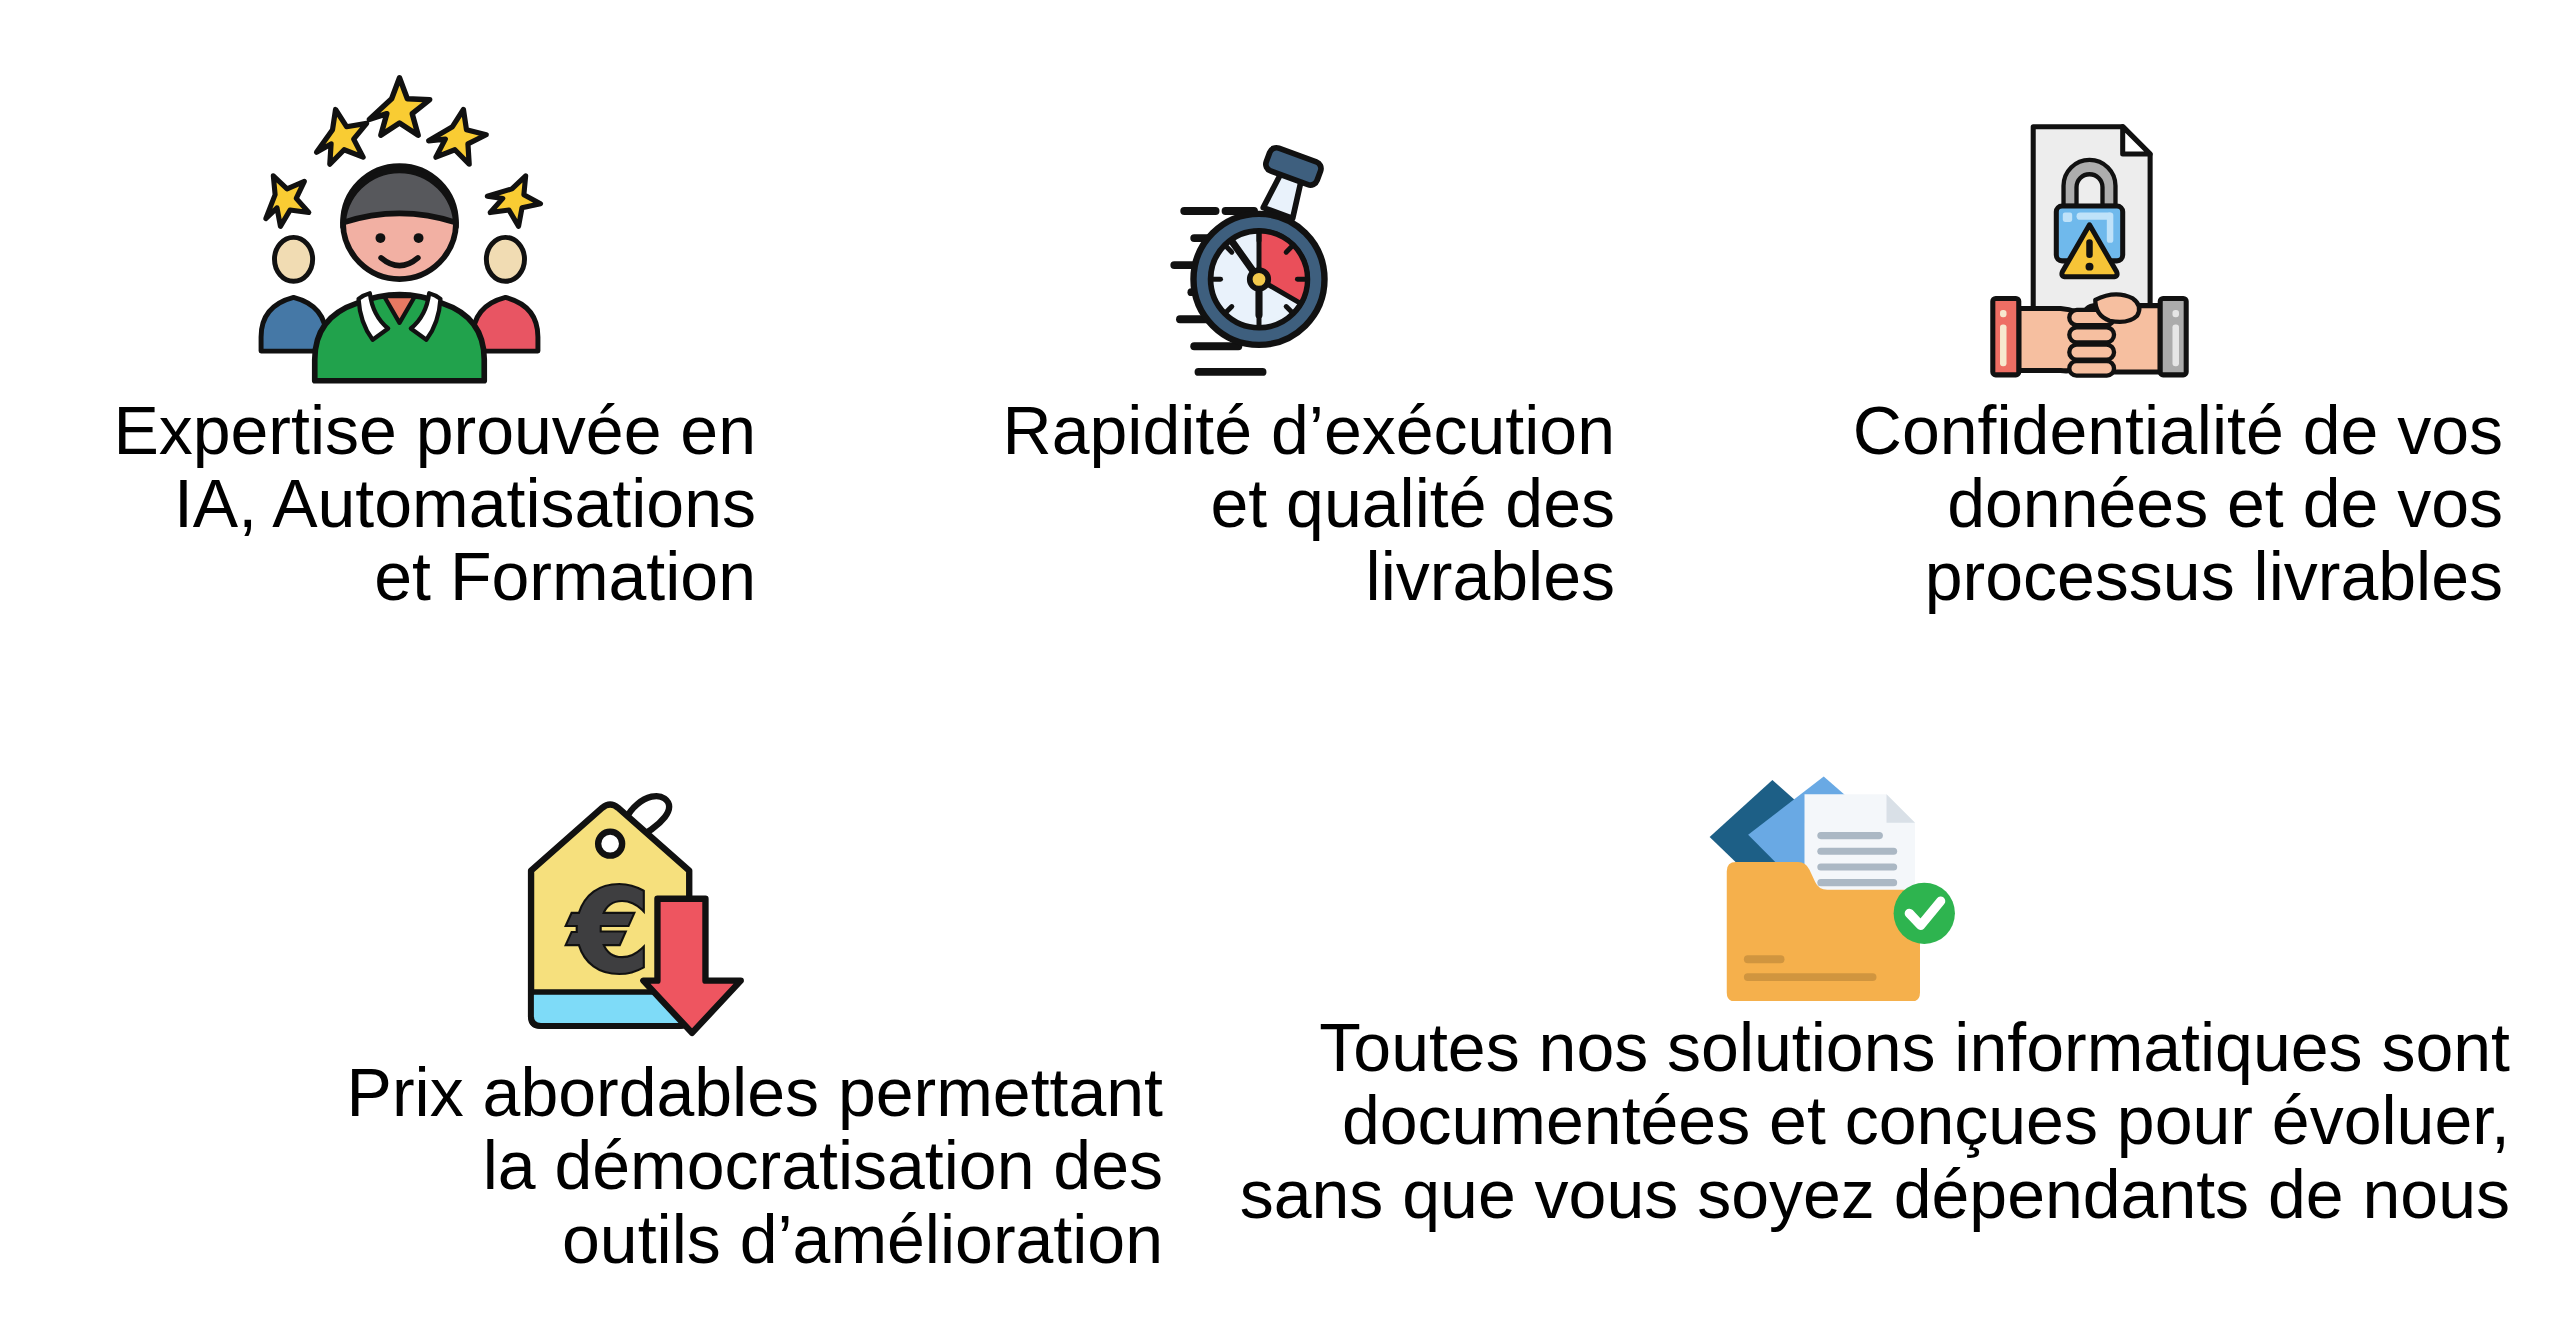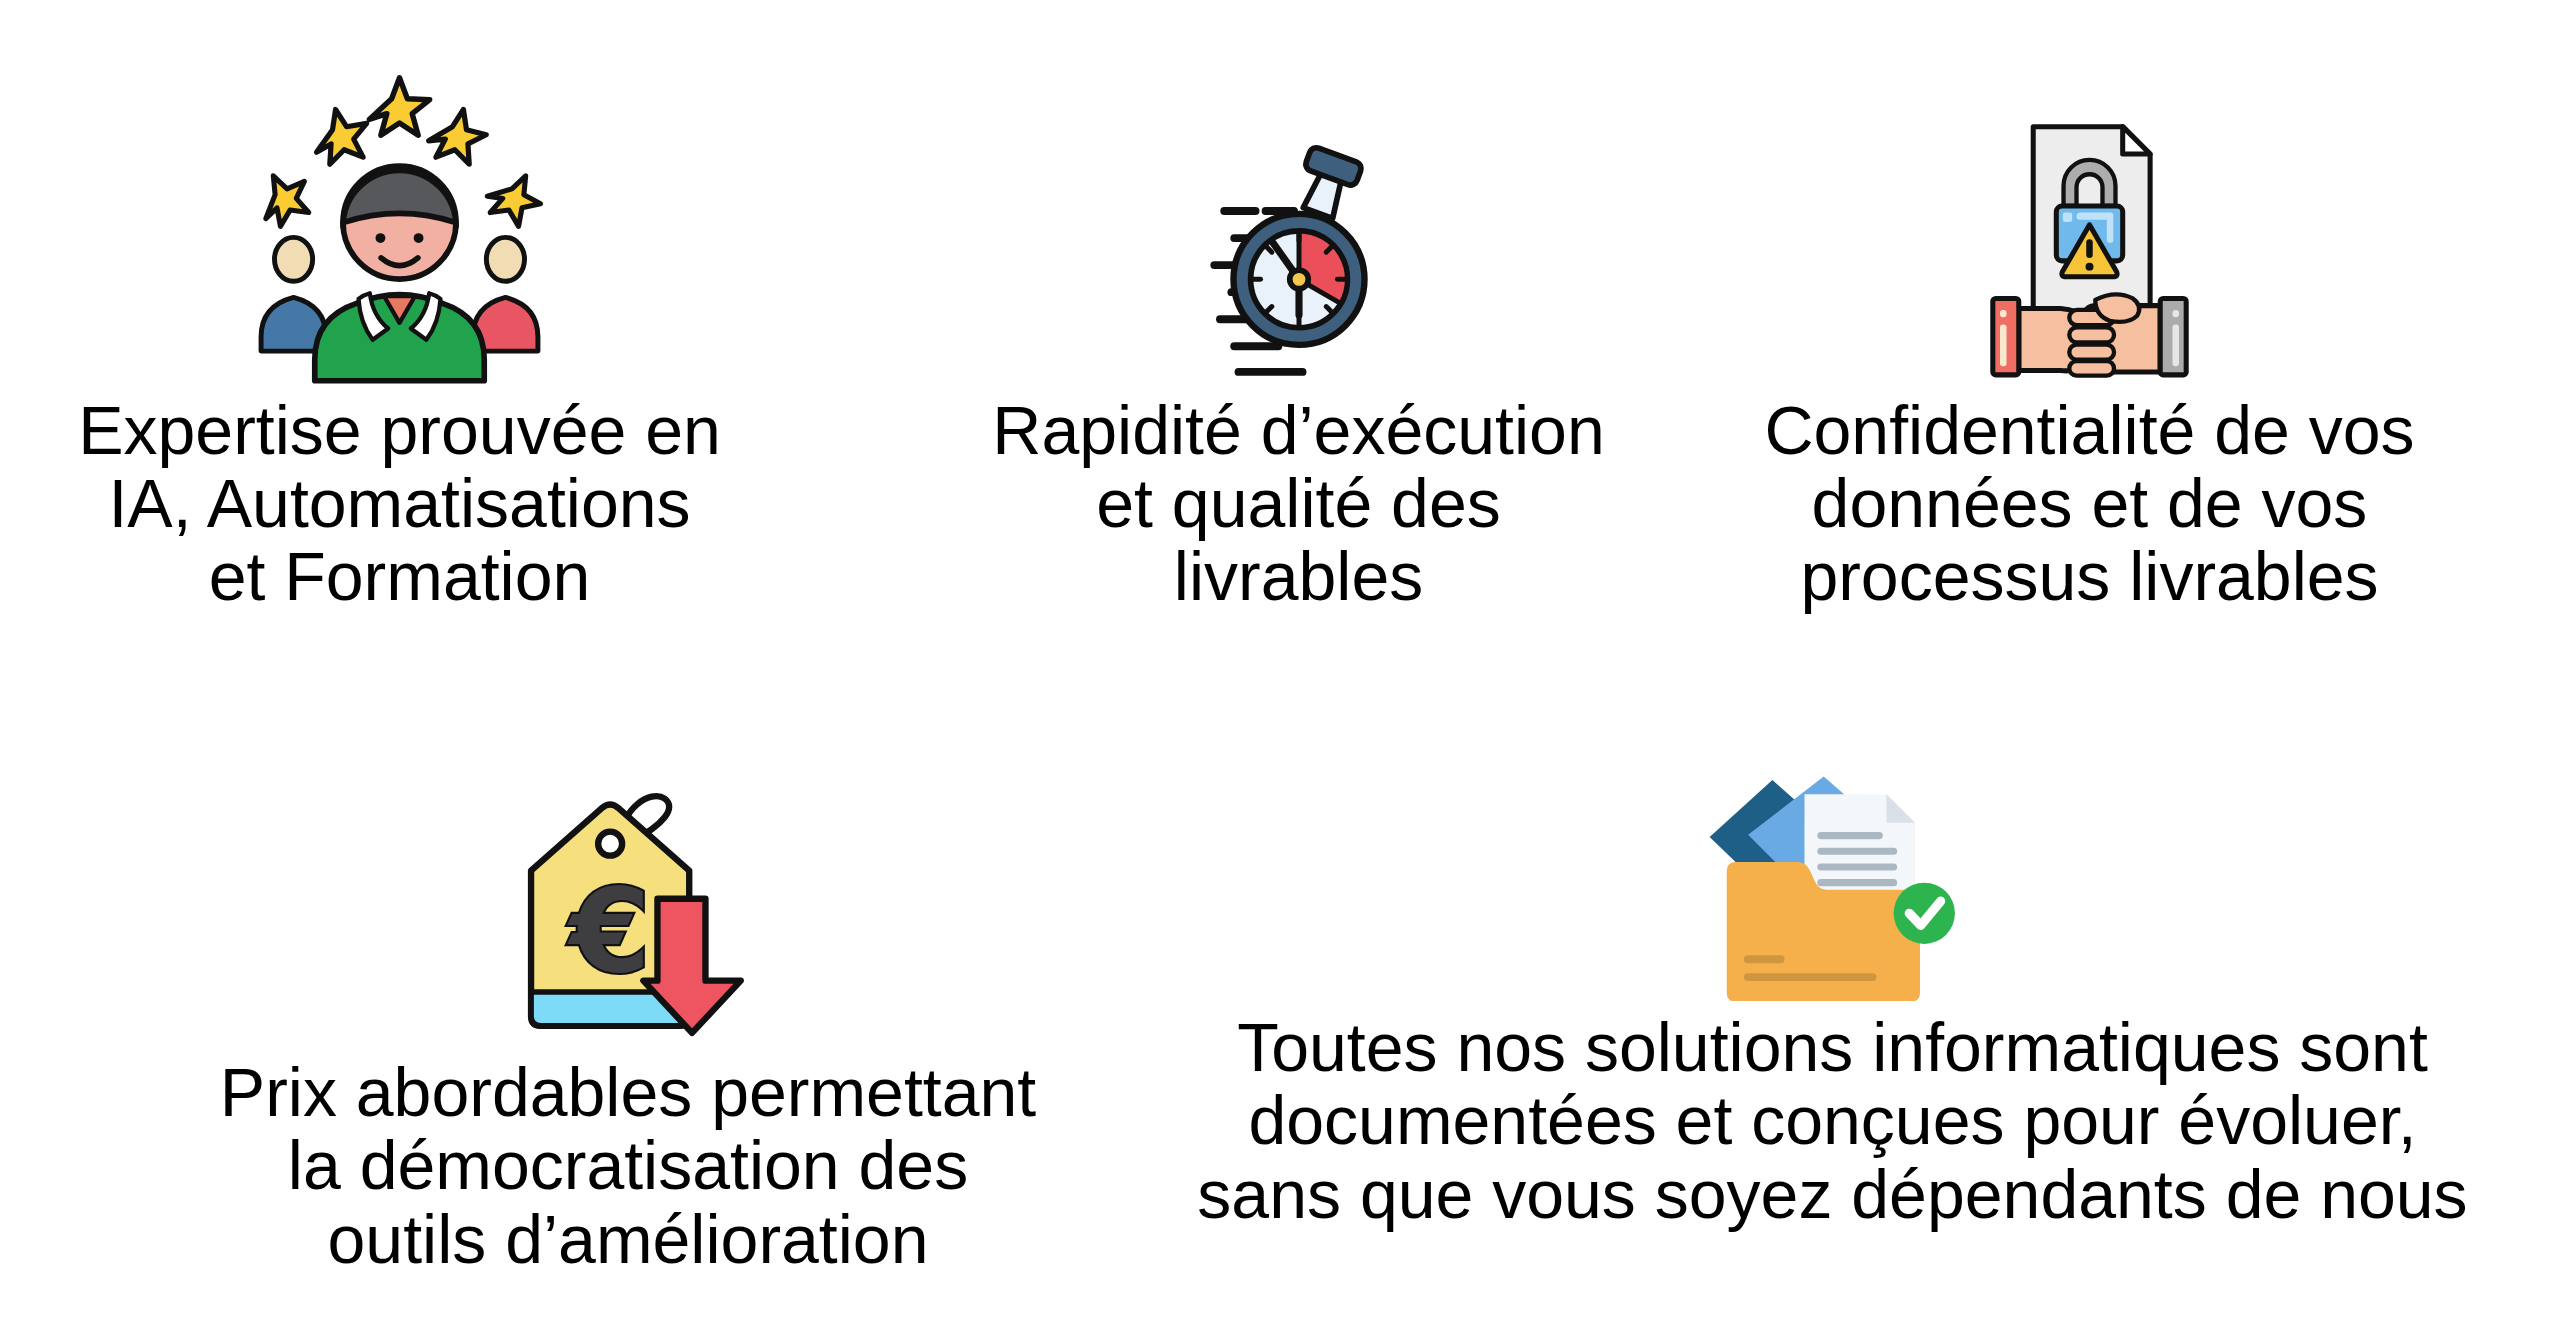--- a/index.html
+++ b/index.html
@@ -5,26 +5,26 @@
   html,body{margin:0;padding:0;background:#FFFFFF;}
   body{
     width:2576px;height:1325px;position:relative;overflow:hidden;
     font-family:"Liberation Sans",sans-serif;
   }
   .feature-card{position:absolute;display:flex;flex-direction:column;align-items:center;}
   .icon-wrap{display:flex;align-items:flex-end;justify-content:center;width:100%;}
   .row1 .icon-wrap{height:342px;}
   .row2 .icon-wrap{height:265px;}
   .caption{
-    font-size:68px;line-height:1.08;color:#000000;text-align:center;
+    font-size:68px;line-height:1.08;color:#000000;text-align:right;
     white-space:pre-line;margin-top:8.6px;width:100%;
   }
   .row2 .caption{margin-top:10px;}
   #card-expertise{left:43px;top:43px;width:713px;}
-  #card-rapidite{left:942px;top:43px;width:713px;}
+  #card-rapidite{left:902px;top:43px;width:713px;}
   #card-confidentialite{left:1676px;top:43px;width:827px;}
   #card-prix{left:93px;top:781px;width:1070px;}
   #card-solutions{left:1155px;top:736px;width:1355px;}
   svg{display:block;}
 </style>
 </head>
 <body>
 
 <div class="feature-card row1" id="card-expertise">
   <div class="icon-wrap">

